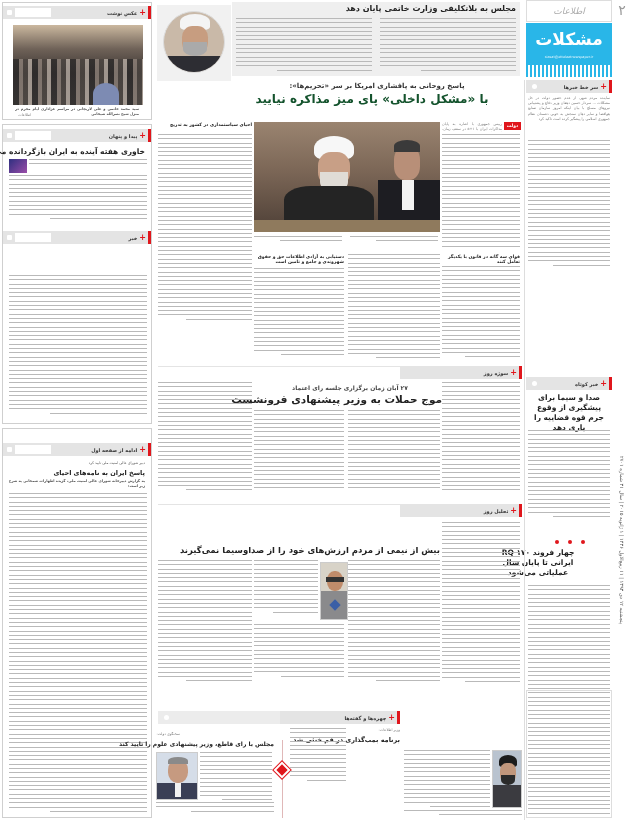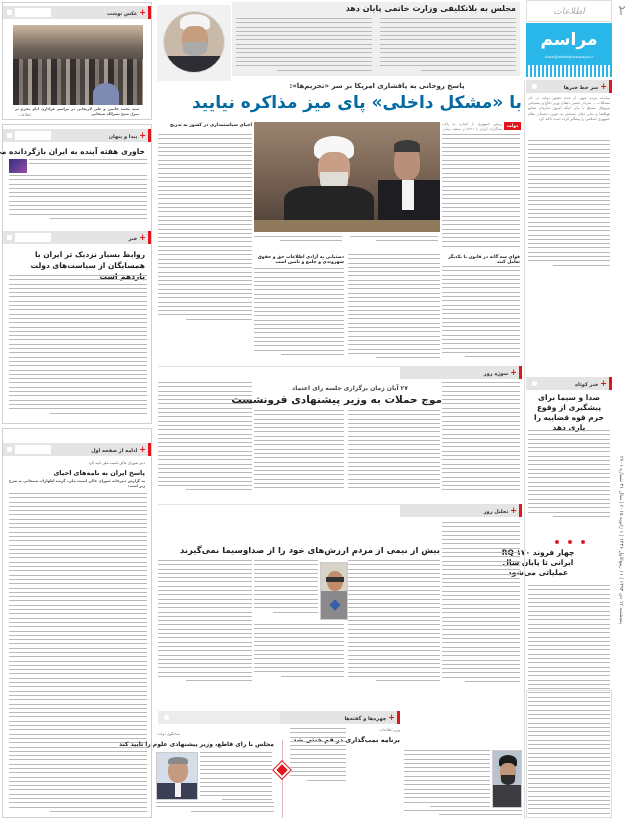--- a/index.html
+++ b/index.html
@@ -27,21 +27,21 @@
 <div class="abs" style="left:614px; top:0; width:16px; height:820px;">
   <div style="font-size:14px; color:#999; text-align:center; margin-top:2px;">۲</div>
   <div style="writing-mode:vertical-rl; font-size:5px; color:#555; margin:6px auto 0; height:600px; white-space:nowrap;">پنجشنبه ۱۲ دی ۱۳۹۳ | ۱۱ ربیع‌الاول ۱۴۳۶ | ۱ ژانویه ۲۰۱۵ | سال ۳۱ شماره ۲۷۰۱</div>
 </div>
 
 <div class="abs" style="left:526px; top:0; width:86px; height:22px; background:#fff; border:1px solid #ddd; display:flex; align-items:center; justify-content:center;">
   <span style="font-size:9px; color:#aaa; font-style:italic;">اطلاعات</span>
 </div>
 
 <div class="abs" style="left:526px; top:23px; width:86px; height:42px; background:#29b6e8;">
-  <div style="color:#fff; font-size:17px; font-weight:bold; text-align:center; margin-top:6px;">مراسم</div>
+  <div style="color:#fff; font-size:17px; font-weight:bold; text-align:center; margin-top:6px;">مشکلات</div>
   <div style="color:#e6f7fd; font-size:3.4px; text-align:center; margin-top:6px; direction:ltr;">siasat@ettelaatnewspaper.ir</div>
 </div>
 <div class="abs" style="left:526px; top:65px; width:86px; height:12px; background: repeating-linear-gradient(90deg, #29b6e8 0 2px, #ffffff 2px 4px);"></div>
 
 <div class="sec-bar" style="left:526px; top:80px; width:86px;">
   <span class="red-mark"></span>
   <span class="plus">+</span>
   <span class="label">سر خط خبرها</span>
   <span style="position:absolute; left:6px; top:4px; width:5px; height:5px; background:#fff; border-radius:50%;"></span>
 </div>
@@ -210,21 +210,21 @@
 <div class="abs photo" style="left:157px; top:5px; width:74px; height:76px; background:#f1f1f1;">
   <div style="position:absolute; left:6px; top:6px; width:62px; height:62px; border-radius:50%; background:#c9b9a8; overflow:hidden; border:1px solid #ddd;">
     <div style="position:absolute; left:16px; top:2px; width:30px; height:16px; background:#f4f4f4; border-radius:50% 50% 20% 20%;"></div>
     <div style="position:absolute; left:18px; top:14px; width:26px; height:28px; background:#c79d80; border-radius:40%;"></div>
     <div style="position:absolute; left:19px; top:30px; width:24px; height:14px; background:#aaa; border-radius:0 0 50% 50%;"></div>
     <div style="position:absolute; left:0; top:44px; width:62px; height:20px; background:#2d2d33;"></div>
   </div>
 </div>
 
 <div class="abs headline" style="left:232px; top:82px; width:290px; font-size:7px; text-align:center; color:#333;">پاسخ روحانی به پافشاری امریکا بر سر «تحریم‌ها»:</div>
-<div class="abs headline" style="left:222px; top:92px; width:300px; font-size:17px; text-align:center; color:#0369a1;">با «مشکل داخلی» پای میز مذاکره نیایید</div>
+<div class="abs headline" style="left:222px; top:92px; width:300px; font-size:12px; text-align:center; color:#14532d;">با «مشکل داخلی» پای میز مذاکره نیایید</div>
 
 <div class="abs" style="left:504px; top:122px; width:17px; height:8px; background:#e0161c; color:#fff; font-size:4.5px; text-align:center; line-height:8px; font-weight:bold;">دولت</div>
 <div class="abs txt" style="left:442px; top:122px; width:60px; height:10px;">رییس جمهوری با اشاره به پایان مذاکرات ایران با ۱+۵ در سقف زمان، گفت: اگر ...</div>
 <div class="lines" style="left:442px; top:134px; width:78px; height:114px;">
   <i></i>
     <i></i>
     <i></i>
     <i></i>
     <i></i>
     <i></i>
@@ -440,21 +440,20 @@
       <i class="short"></i>
   </div>
 
   <div class="sec-bar" style="left:0; top:106px; width:148px;">
     <span class="red-mark"></span>
     <span class="plus">+</span>
     <span class="label">خبر</span>
     <span class="white-box"></span>
     <span class="dot"></span>
   </div>
-  <div class="headline" style="position:absolute; right:6px; top:124px; width:120px; font-size:7.5px; line-height:11px; white-space:normal;">روابط بسیار نزدیک تر ایران با همسایگان از سیاست‌های دولت یازدهم است</div>
   <div class="lines" style="left:6px; top:150px; width:138px; height:145px;">
     <i></i>
       <i></i>
       <i></i>
       <i></i>
       <i></i>
       <i></i>
       <i></i>
       <i></i>
       <i></i>

